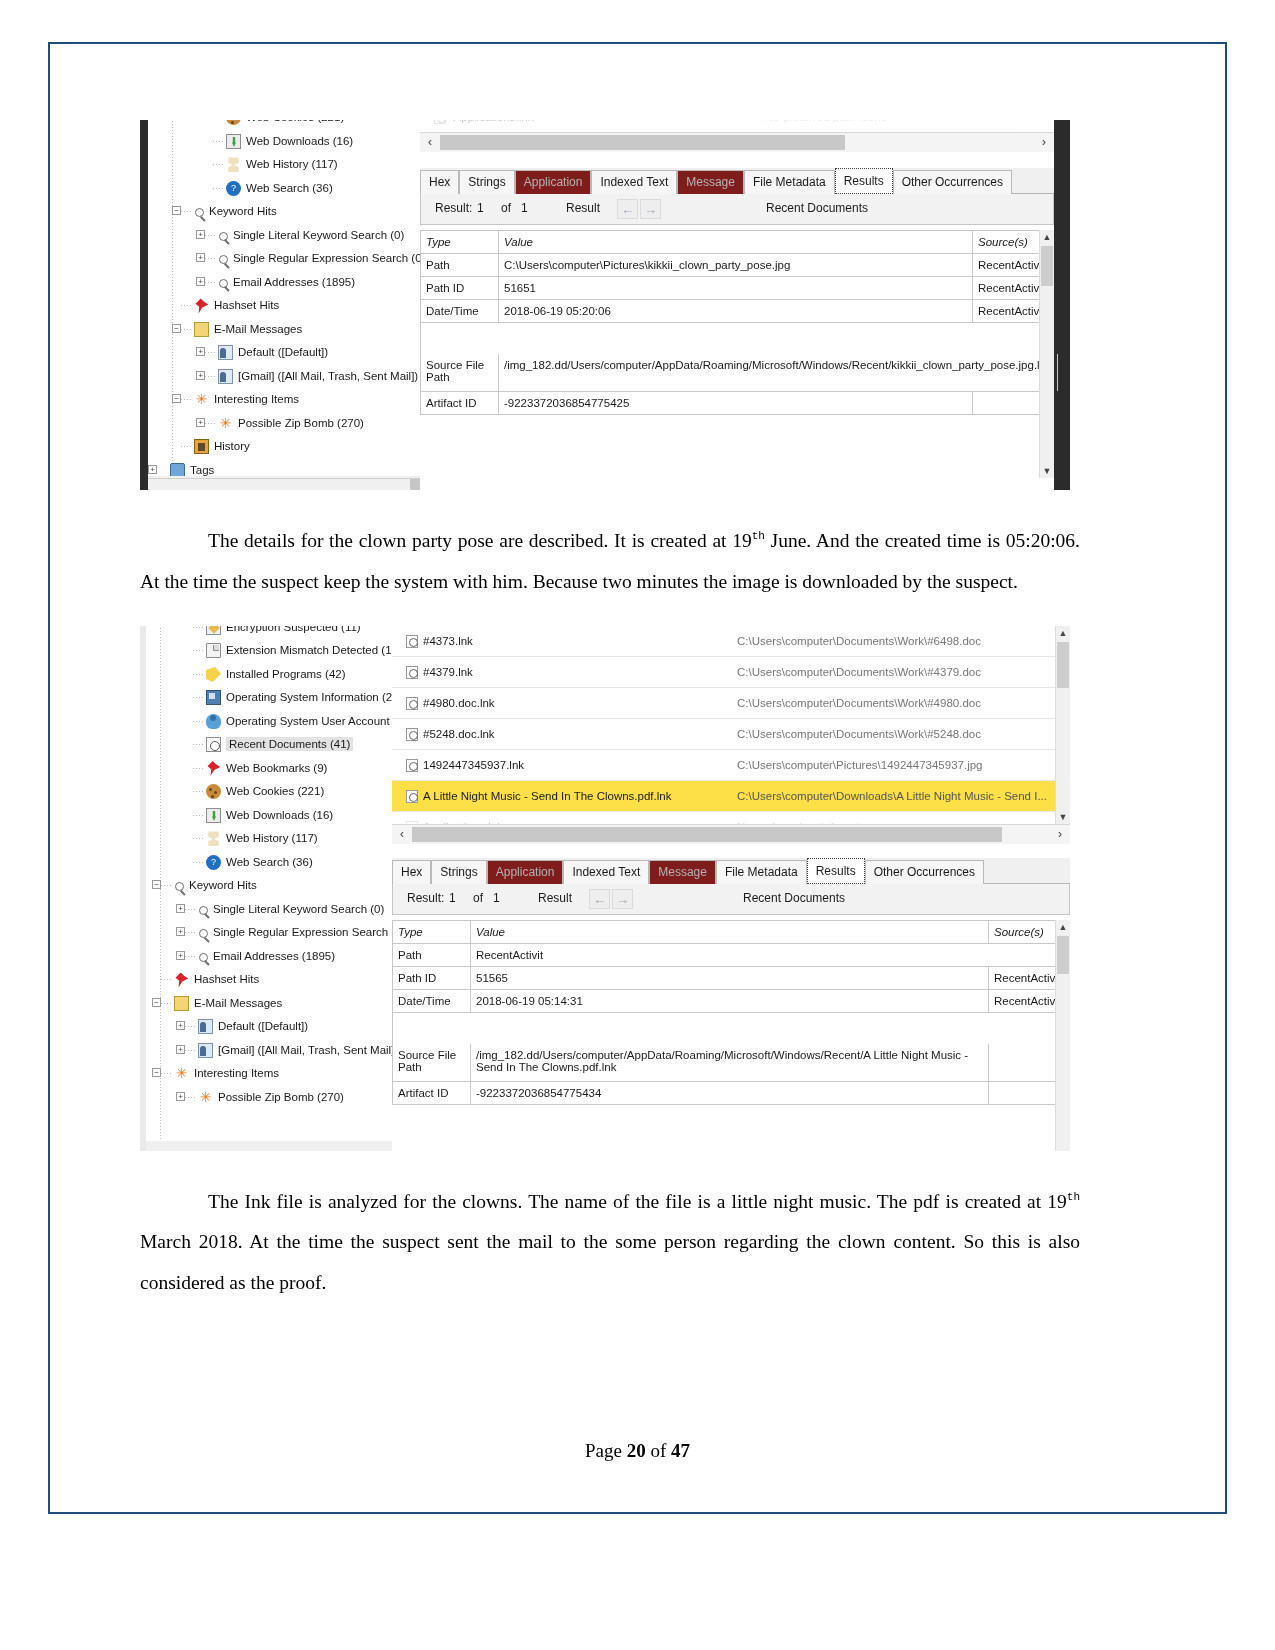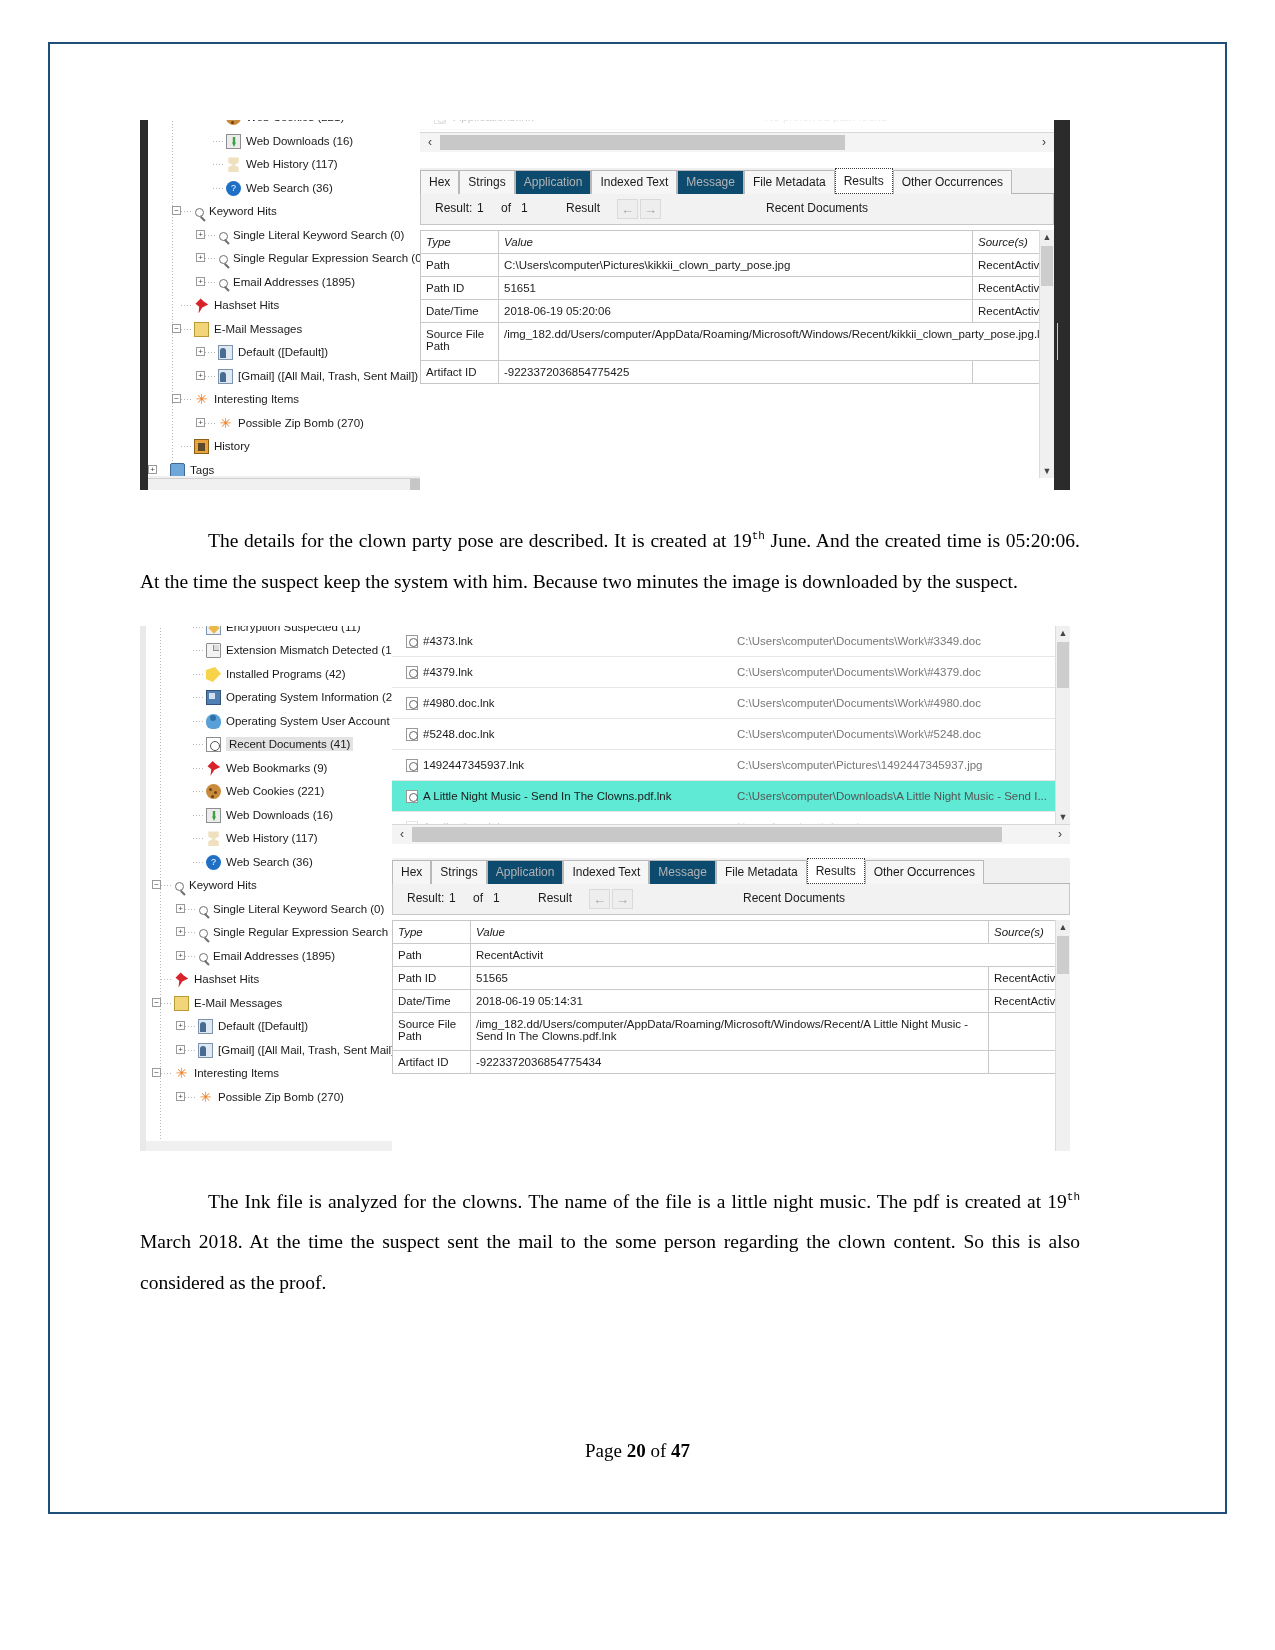--- a/index.html
+++ b/index.html
@@ -84,21 +84,21 @@
   .ic-lnk{ display:inline-block; width:12px; height:13px; background:#ffffff;
            border:1px solid #999; position:relative; vertical-align:middle; margin-right:5px; }
   .ic-lnk:after{ content:""; position:absolute; left:2px; top:2px; width:7px; height:7px;
                  border:1px solid #666; border-radius:50%; }
 
   
   .rpanel{ position:absolute; background:#ffffff; }
   .flist{ position:absolute; left:0; right:0; top:0; overflow:hidden; }
   .frow{ height:31px; line-height:31px; border-bottom:1px solid #e6e6e6;
          font-size:11.5px; color:#1b1b1b; white-space:nowrap; position:relative; }
-  .frow.sel{ background:#5eead4; }
+  .frow.sel{ background:#fde047; }
   .frow .fpath{ position:absolute; left:345px; color:#777; }
   .frow.sel .fpath{ color:#555; }
   .frow.faded{ opacity:.25; }
   .frow .fpath.dim{ color:#aaa; }
 
   .hscroll{ position:absolute; left:0; right:0; height:20px; background:#f4f4f4;
             border-top:1px solid #d7d7d7; }
   .hscroll .arrowL,.hscroll .arrowR{ position:absolute; top:0; width:16px; height:19px;
             line-height:19px; text-align:center; font-size:12px; color:#3b3b3b; }
   .hscroll .arrowL{ left:2px; } .hscroll .arrowR{ right:2px; }
@@ -107,40 +107,40 @@
   .vscroll{ position:absolute; width:15px; background:#f0f0f0; border-left:1px solid #dcdcdc; }
   .vscroll .vthumb{ position:absolute; left:1px; width:12px; background:#cdcdcd; }
   .vscroll .vup,.vscroll .vdn{ position:absolute; left:0; width:14px; height:14px;
             text-align:center; font-size:9px; line-height:14px; color:#444; }
 
   .tabbar{ position:absolute; left:0; right:0; height:26px; background:#f0f0f0;
            border-bottom:1px solid #b5b5b5; }
   .tab{ position:relative; float:left; height:24px; line-height:23px; padding:0 8px;
         margin-top:2px; font-size:12px; color:#1b1b1b; border:1px solid #b9b9b9;
         border-bottom:none; background:#f6f6f6; }
-  .tab.disabled{ color:#b3b3b3; background:#0c4a6e; }
+  .tab.disabled{ color:#b3b3b3; background:#7f1d1d; }
   .tab.active{ background:#ffffff; border:1px dotted #3c3c3c; height:26px; margin-top:0;
                line-height:25px; font-weight:normal; z-index:2; }
 
   .resbar{ position:absolute; left:0; right:0; height:31px; background:#f2f2f2;
            border:1px solid #c6c6c6; border-top:none; font-size:12px; color:#1b1b1b; }
   .resbar span{ position:absolute; top:7px;text-align:center; }
   .navbtn{ position:absolute; top:5px; width:21px; height:20px; background:#eeeeee;
            border:1px solid #dadada; text-align:center; line-height:19px;
            color:#9aa6b4; font-size:13px; }
 
   .rtable{ position:absolute; left:0; right:0; background:#fff;
            border:1px solid #c6c6c6; }
   .rtable .tr{ display:flex; border-bottom:1px solid #c9c9c9; font-size:11.5px; color:#1b1b1b; }
   .rtable .tr:last-child{ border-bottom:none; }
   .rtable .th{ font-weight:normal;font-style:italic; }
   .rtable .c1{ width:78px; flex:0 0 78px; padding:5px 5px; border-right:1px solid #c9c9c9; }
   .rtable .c2{ flex:1 1 auto; padding:5px 5px; border-right:1px solid #c9c9c9; }
   .rtable .c3{ width:80px; flex:0 0 80px; padding:5px 5px; }
-  .rtable .tall{ min-height:38px; }
+  .rtable .tall{ min-height:38px;margin-top:31px; }
 
   
   p.body{ font-family:"Liberation Serif", serif; font-size:19.5px; line-height:41px;
           text-align:justify; margin:26px 0 0 0; color:#000; }
   p.body .ind{ display:inline-block; width:68px; }
   sup{ font-size:11px; vertical-align:super;font-family:Liberation Mono, monospace; }
   .footer{ position:absolute; left:0; right:0; top:1440px; text-align:center;
            font-family:"Liberation Serif", serif; font-size:19px; }
   .footer b{ font-weight:bold; }
 </style>
@@ -283,21 +283,21 @@
         <div class="tnode" style="padding-left: 28px; position: relative;"><span class="tg" style="position: absolute; left: 6px; top: 6px;">−</span><span class="dots" style="position: absolute; left: 14px;">····</span><span class="ico ic-mail"></span><span class="lbl">E-Mail Messages</span></div>
         <div class="tnode" style="padding-left: 52px; position: relative;"><span class="tg" style="position: absolute; left: 30px; top: 6px;">+</span><span class="dots" style="position: absolute; left: 38px;">····</span><span class="ico ic-contact"></span><span class="lbl">Default ([Default])</span></div>
         <div class="tnode" style="padding-left: 52px; position: relative;"><span class="tg" style="position: absolute; left: 30px; top: 6px;">+</span><span class="dots" style="position: absolute; left: 38px;">····</span><span class="ico ic-contact"></span><span class="lbl">[Gmail] ([All Mail, Trash, Sent Mail])</span></div>
         <div class="tnode" style="padding-left: 28px; position: relative;"><span class="tg" style="position: absolute; left: 6px; top: 6px;">−</span><span class="dots" style="position: absolute; left: 14px;">····</span><span class="ico ic-star">✳</span><span class="lbl">Interesting Items</span></div>
         <div class="tnode" style="padding-left: 52px; position: relative;"><span class="tg" style="position: absolute; left: 30px; top: 6px;">+</span><span class="dots" style="position: absolute; left: 38px;">····</span><span class="ico ic-star">✳</span><span class="lbl">Possible Zip Bomb (270)</span></div>
       </div>
 
     <div class="rpanel" style="left:252px;top:0;right:0;bottom:0;">
 
       <div class="flist" id="s2files" style="height:212px;">
-          <div class="frow"><span class="ic-lnk" style="margin-left: 14px;"></span><span>#4373.lnk</span><span class="fpath">C:\Users\computer\Documents\Work\#3349.doc</span></div>
+          <div class="frow"><span class="ic-lnk" style="margin-left: 14px;"></span><span>#4373.lnk</span><span class="fpath">C:\Users\computer\Documents\Work\#6498.doc</span></div>
           <div class="frow"><span class="ic-lnk" style="margin-left: 14px;"></span><span>#4379.lnk</span><span class="fpath">C:\Users\computer\Documents\Work\#4379.doc</span></div>
           <div class="frow"><span class="ic-lnk" style="margin-left: 14px;"></span><span>#4980.doc.lnk</span><span class="fpath">C:\Users\computer\Documents\Work\#4980.doc</span></div>
           <div class="frow"><span class="ic-lnk" style="margin-left: 14px;"></span><span>#5248.doc.lnk</span><span class="fpath">C:\Users\computer\Documents\Work\#5248.doc</span></div>
           <div class="frow"><span class="ic-lnk" style="margin-left: 14px;"></span><span>1492447345937.lnk</span><span class="fpath">C:\Users\computer\Pictures\1492447345937.jpg</span></div>
           <div class="frow sel"><span class="ic-lnk" style="margin-left: 14px;"></span><span>A Little Night Music - Send In The Clowns.pdf.lnk</span><span class="fpath">C:\Users\computer\Downloads\A Little Night Music - Send I...</span></div>
           <div class="frow faded"><span class="ic-lnk" style="margin-left: 14px;"></span><span>Applications.lnk</span><span class="fpath">No preferred path found</span></div>
         </div>
 
       <div class="hscroll" style="top:198px;">
         <div class="arrowL">‹</div>

